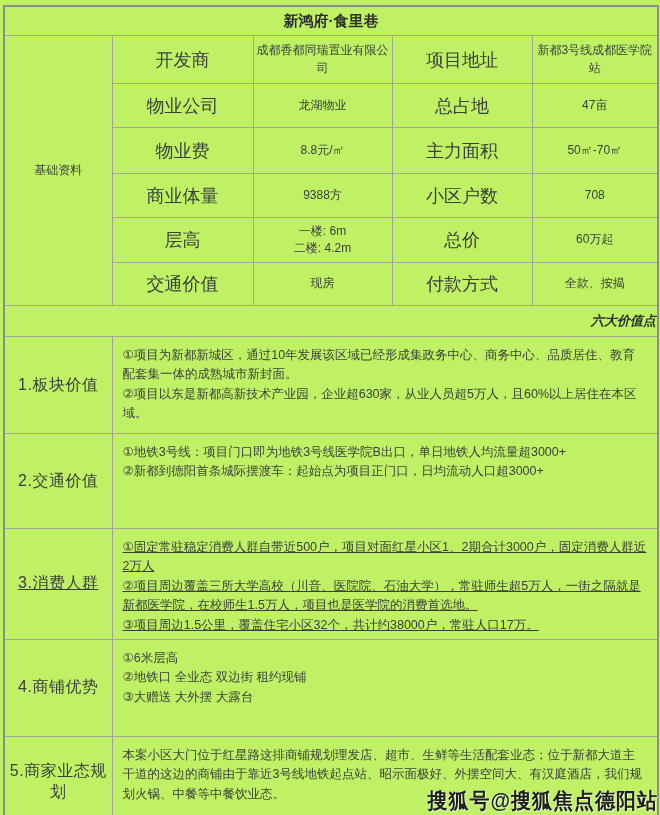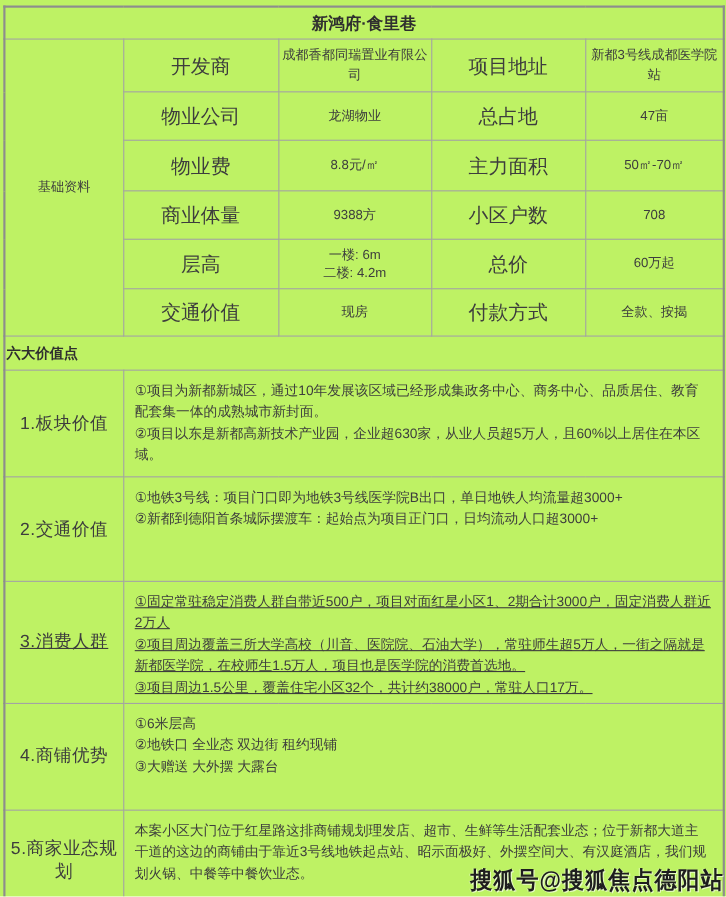--- a/index.html
+++ b/index.html
@@ -49,24 +49,25 @@
   td.b-value {
     text-align: center;
     font-size: 12px;
     padding: 2px 3px;
     white-space: pre-line;
     line-height: 1.45;
     margin-top: 36px;
   }
   td.header-cell {
     height: 28px;
-    text-align: left;
+    text-align: right;
     font-size: 13px;
     font-weight: bold;
     color: #2f2f2f;
+    font-style: italic;
   }
   td.v-label {
     text-align: center;
     font-size: 16px;
     padding: 2px;
     letter-spacing: 0.5px;
   }
   td.v-content {
     vertical-align: top;
     font-size: 12.5px;

